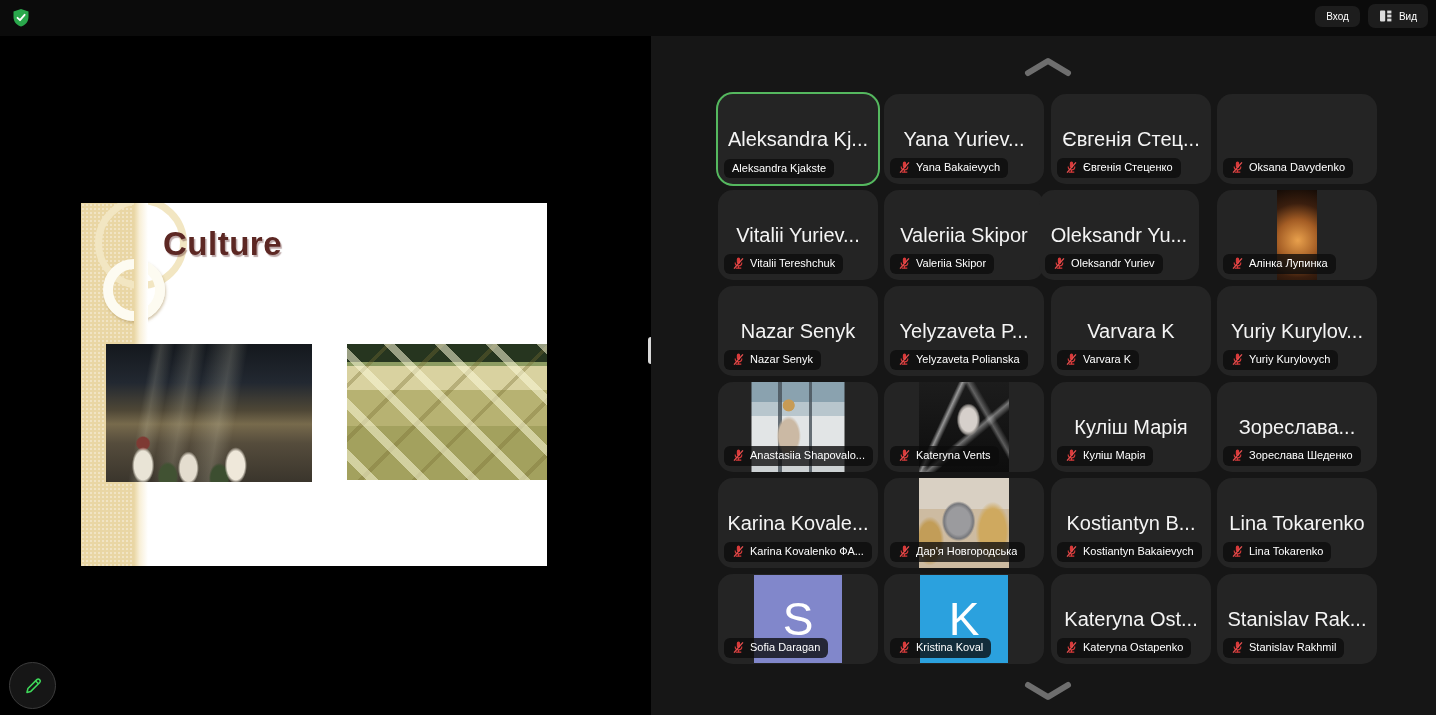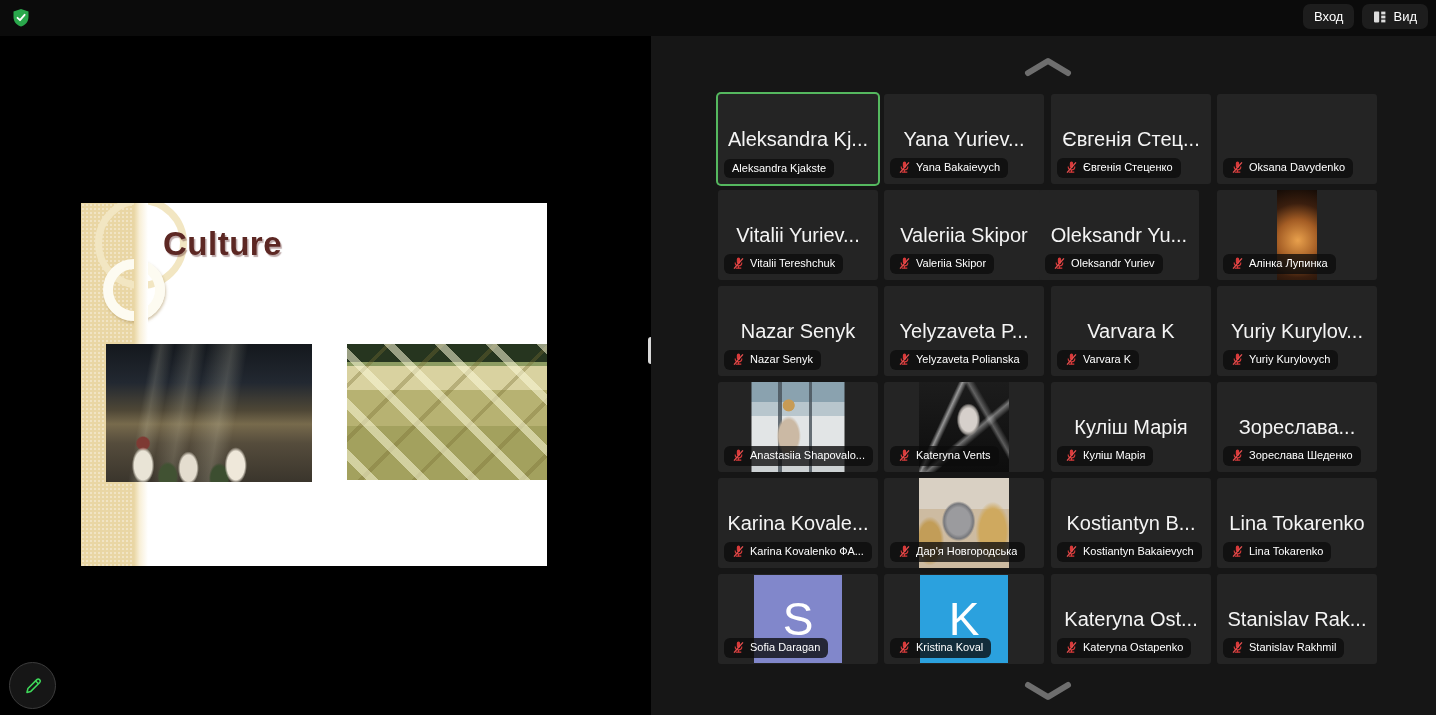--- a/index.html
+++ b/index.html
@@ -2,21 +2,21 @@
 <html><head>
 <meta charset="utf-8">
 <style>
   * { margin:0; padding:0; box-sizing:border-box; }
   html,body { width:1436px; height:715px; overflow:hidden; background:#000; font-family:"Liberation Sans", sans-serif; }
 
   
   .topbar { position:absolute; top:0; left:0; width:1436px; height:36px; background:#0b0b0b; z-index:50; }
   .shield { position:absolute; left:11px; top:8px; width:20px; height:20px; cursor:pointer; }
   .topbar-right { position:absolute; right:8px; top:4px; display:flex; gap:8px; align-items:center; }
-  .tb-btn { display:flex; align-items:center; gap:6px; background:#1d1d1d; border-radius:7px; padding:5px 11px; color:#fff; font-size:13px; cursor:pointer; }
+  .tb-btn { display:flex; align-items:center; gap:6px; background:#1d1d1d; border-radius:7px; padding:5px 11px; color:#fff; font-size:10px; cursor:pointer; }
   .view-icon { width:14px; height:14px; display:inline-block; }
 
   
   .share-area { position:absolute; left:0; top:36px; width:651px; height:679px; background:#000; }
 
   .slide { position:absolute; left:81px; top:167px; width:466px; height:363px; background:#ffffff; overflow:hidden; }
   .slide-sidebar { position:absolute; left:0; top:0; width:53px; height:363px;
      background:#e9d6a4;
      background-image:radial-gradient(rgba(255,255,255,.35) 1px, transparent 1px);
      background-size:4px 4px; }
@@ -55,21 +55,21 @@
 
   .annotate-btn { position:absolute; left:9px; top:626px; width:47px; height:47px; border-radius:50%;
      border:1.5px solid #3c3c3c; background:#161616; display:flex; align-items:center; justify-content:center; cursor:pointer; }
 
   
   .gallery { position:absolute; left:651px; top:36px; width:785px; height:679px; background:#161616; }
   .chev { position:absolute; left:368px; width:58px; height:26px; cursor:pointer; }
   .chev-up { top:18px; }
   .chev-down { top:642px; }
 
-  .tile { position:absolute; width:160px; height:90px; background:#242424; border-radius:3px; overflow:hidden; cursor:pointer; }
+  .tile { position:absolute; width:160px; height:90px; background:#242424; border-radius:15px; overflow:hidden; cursor:pointer; }
   .tile.active { box-shadow:0 0 0 2px #55b85f; }
   .display-name { position:absolute; left:0; right:0; top:50%; transform:translateY(-50%); text-align:center;
      color:#f4f4f4; font-size:20px; font-weight:500; white-space:nowrap; padding:0 6px; }
   .badge { position:absolute; left:6px; bottom:6px; display:flex; align-items:center; gap:5px;
      background:rgba(12,12,12,.78); border-radius:6px; padding:3px 8px 4px; max-width:150px; }
   .badge span { color:#fff; font-size:11px; white-space:nowrap; overflow:hidden; }
   .mic { width:13px; height:13px; flex:none; }
 
   .avatar-sq { position:absolute; left:50%; top:1px; transform:translateX(-50%); width:88px; height:88px;
      display:flex; align-items:center; justify-content:center; color:#fff; font-size:46px; font-weight:400; }

